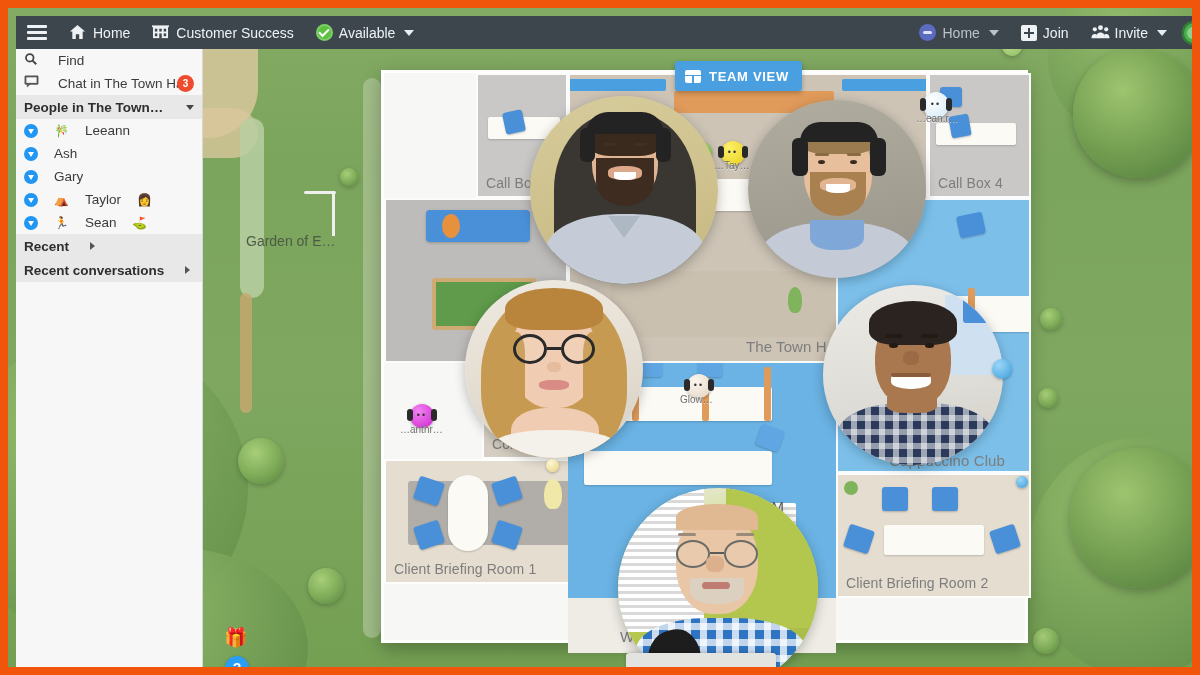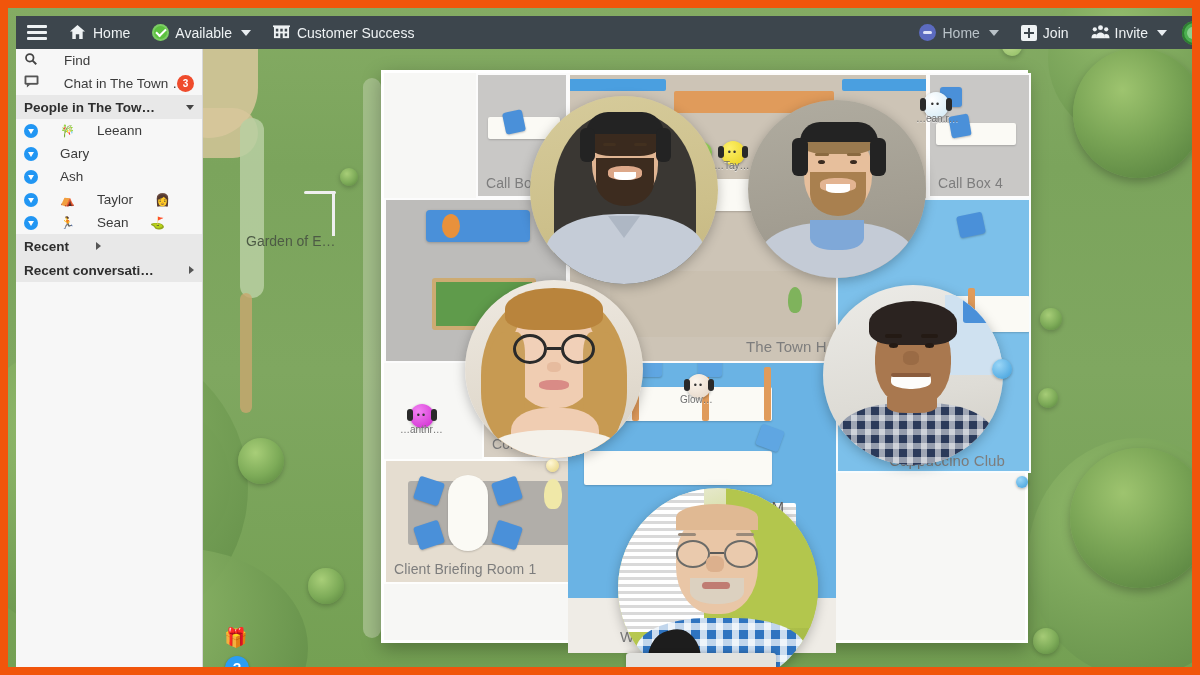--- a/index.html
+++ b/index.html
@@ -228,21 +228,21 @@
   }
 
   
   #sidebar {
     position: absolute; left: 8px; top: 41px; width: 187px; height: 626px;
     background: #f7f7f7; border-right: 1px solid #d7d7d7;
     z-index: 55; font-size: 13.5px; color: #3b3b3b;
     display: flex; flex-direction: column;
   }
   .sb-row {
-    display:flex; align-items:center; gap:22px;
+    display:flex; align-items:center; gap:16px;
     height: 23px; padding: 0 8px; cursor: pointer; position: relative;
   }
   .sb-head {
     background:#e8e8e8; font-weight:bold; height:24px; color:#2e2e2e;
   }
   .sb-label { overflow:hidden; text-overflow:ellipsis; white-space:nowrap; }
   .sb-badge {
     position:absolute; right:8px; top:3px;
     background:#ef4b2c; color:#fff; font-size:10px; font-weight:bold;
     min-width:17px; height:17px; border-radius:9px;
@@ -407,20 +407,29 @@
 
       <div class="room rm-blue2" style="left:452px;top:125px;width:195px;height:275px;">
         <div class="chair" style="left:120px;top:14px;width:26px;height:22px;transform:rotate(-12deg)"></div>
         <div class="desk" style="left:104px;top:96px;width:88px;height:36px;"></div>
         <div class="pillar" style="left:70px;top:88px;width:7px;height:50px;"></div>
         <div class="pillar" style="left:130px;top:88px;width:7px;height:50px;"></div>
         <div class="chair lt" style="left:96px;top:162px;width:26px;height:22px;transform:rotate(15deg)"></div>
         <div class="rlabel" style="left:auto;right:24px;bottom:2px;font-size:15px;">Cappuccino Club</div>
       </div>
 
+      <div class="room rm-tan" style="left:452px;top:400px;width:195px;height:125px;">
+        <div class="desk" style="left:46px;top:50px;width:100px;height:30px;"></div>
+        <div class="chair" style="left:44px;top:12px;width:26px;height:24px;"></div>
+        <div class="chair" style="left:94px;top:12px;width:26px;height:24px;"></div>
+        <div class="chair" style="left:8px;top:52px;width:26px;height:24px;transform:rotate(18deg)"></div>
+        <div class="chair" style="left:154px;top:52px;width:26px;height:24px;transform:rotate(-18deg)"></div>
+        <div class="plantdot" style="left:6px;top:6px;width:14px;height:14px;"></div>
+        <div class="rlabel">Client Briefing Room 2</div>
+      </div>
 
       <div class="room rm-white" style="left:184px;top:525px;width:268px;height:55px;border:none;">
         <div class="rlabel" style="left:52px;bottom:8px;font-size:15px;">Welcome to the Island</div>
       </div>
 
       <div class="mapwidget" style="left:608px;top:286px;"></div>
       <div class="mapwidget" style="left:632px;top:403px;width:12px;height:12px;"></div>
       <div class="mapwidget" style="left:162px;top:386px;width:13px;height:13px;background:radial-gradient(circle at 35% 30%,#fff7d6,#e6d27a);"></div>
     </div>
 
@@ -542,20 +551,24 @@
         <div class="glasses" style="left:106px;top:52px;width:34px;height:28px;border-color:#6b6b68;"></div>
         <div class="glassbridge" style="left:92px;top:64px;width:14px;"></div>
         <div class="brow" style="left:60px;top:45px;width:18px;height:3px;background:#9a8a7a;"></div>
         <div class="brow" style="left:118px;top:45px;width:18px;height:3px;background:#9a8a7a;"></div>
         <div style="position:absolute;left:88px;top:68px;width:18px;height:16px;background:#dcb08d;border-radius:40%;"></div>
         <div style="position:absolute;left:72px;top:90px;width:54px;height:26px;background:#d9d2c4;border-radius:0 0 46% 46%;opacity:.85"></div>
         <div class="mouth" style="left:84px;top:94px;width:28px;height:7px;background:#c07c72;border-radius:4px;"></div>
       </div>
     </div>
 
+    <div id="teamview">
+      <span class="tvicon"></span>
+      <span>TEAM VIEW</span>
+    </div>
 
     <div id="sidebar">
 
       <div class="sb-row">
         <span class="ic">
           <svg width="14" height="14" viewBox="0 0 16 16">
             <circle cx="6.6" cy="6.6" r="4.3" fill="none" stroke="#444" stroke-width="2"></circle>
             <line x1="9.8" y1="9.8" x2="14" y2="14" stroke="#444" stroke-width="2.2"></line>
           </svg>
         </span>
@@ -580,26 +593,26 @@
       </div>
 
       <div class="sb-row">
         <span class="sb-dot"></span>
         <span class="emoji">🎋</span>
         <span class="sb-label">Leeann</span>
       </div>
 
       <div class="sb-row">
         <span class="sb-dot"></span>
-        <span class="sb-label">Gary</span>
+        <span class="sb-label">Ash</span>
       </div>
 
       <div class="sb-row">
         <span class="sb-dot"></span>
-        <span class="sb-label">Ash</span>
+        <span class="sb-label">Gary</span>
       </div>
 
       <div class="sb-row">
         <span class="sb-dot"></span>
         <span class="emoji">⛺</span>
         <span class="sb-label">Taylor</span>
         <span class="emoji">👩</span>
       </div>
 
       <div class="sb-row">
@@ -636,44 +649,44 @@
           </span>
       </div>
 
       <div class="tb-item">
         <span class="ic">
           <svg width="17" height="16" viewBox="0 0 18 17">
             <path d="M9 1 L17 8 H14.5 V16 H10.8 V11 H7.2 V16 H3.5 V8 H1 Z" fill="#eef2f4"></path>
           </svg>
         </span>
         <span>Home</span>
-      </div>
-
-      <div class="tb-item">
-        <span class="avail-dot"></span>
-        <span>Available</span>
-        <span class="caret"></span>
       </div>
 
       <div class="tb-item">
         <span class="ic">
           <svg width="17" height="16" viewBox="0 0 18 17">
             <rect x="1" y="3" width="16" height="12" fill="#eef2f4"></rect>
             <rect x="3" y="5" width="2.6" height="3" fill="#3d464d"></rect>
             <rect x="7.7" y="5" width="2.6" height="3" fill="#3d464d"></rect>
             <rect x="12.4" y="5" width="2.6" height="3" fill="#3d464d"></rect>
             <rect x="3" y="10" width="2.6" height="3" fill="#3d464d"></rect>
             <rect x="7.7" y="10" width="2.6" height="5" fill="#3d464d"></rect>
             <rect x="12.4" y="10" width="2.6" height="3" fill="#3d464d"></rect>
             <rect x="0" y="1.5" width="18" height="1.8" fill="#eef2f4"></rect>
           </svg>
         </span>
         <span>Customer Success</span>
       </div>
 
+      <div class="tb-item">
+        <span class="avail-dot"></span>
+        <span>Available</span>
+        <span class="caret"></span>
+      </div>
+
       <div class="tb-spacer"></div>
 
       <div class="tb-item" style="color:#b9c2c8">
         <span class="talk-dot"></span>
         <span>Home</span>
         <span class="caret" style="border-top-color:#b9c2c8"></span>
       </div>
 
       <div class="tb-item">
         <span class="plusbox"></span>

